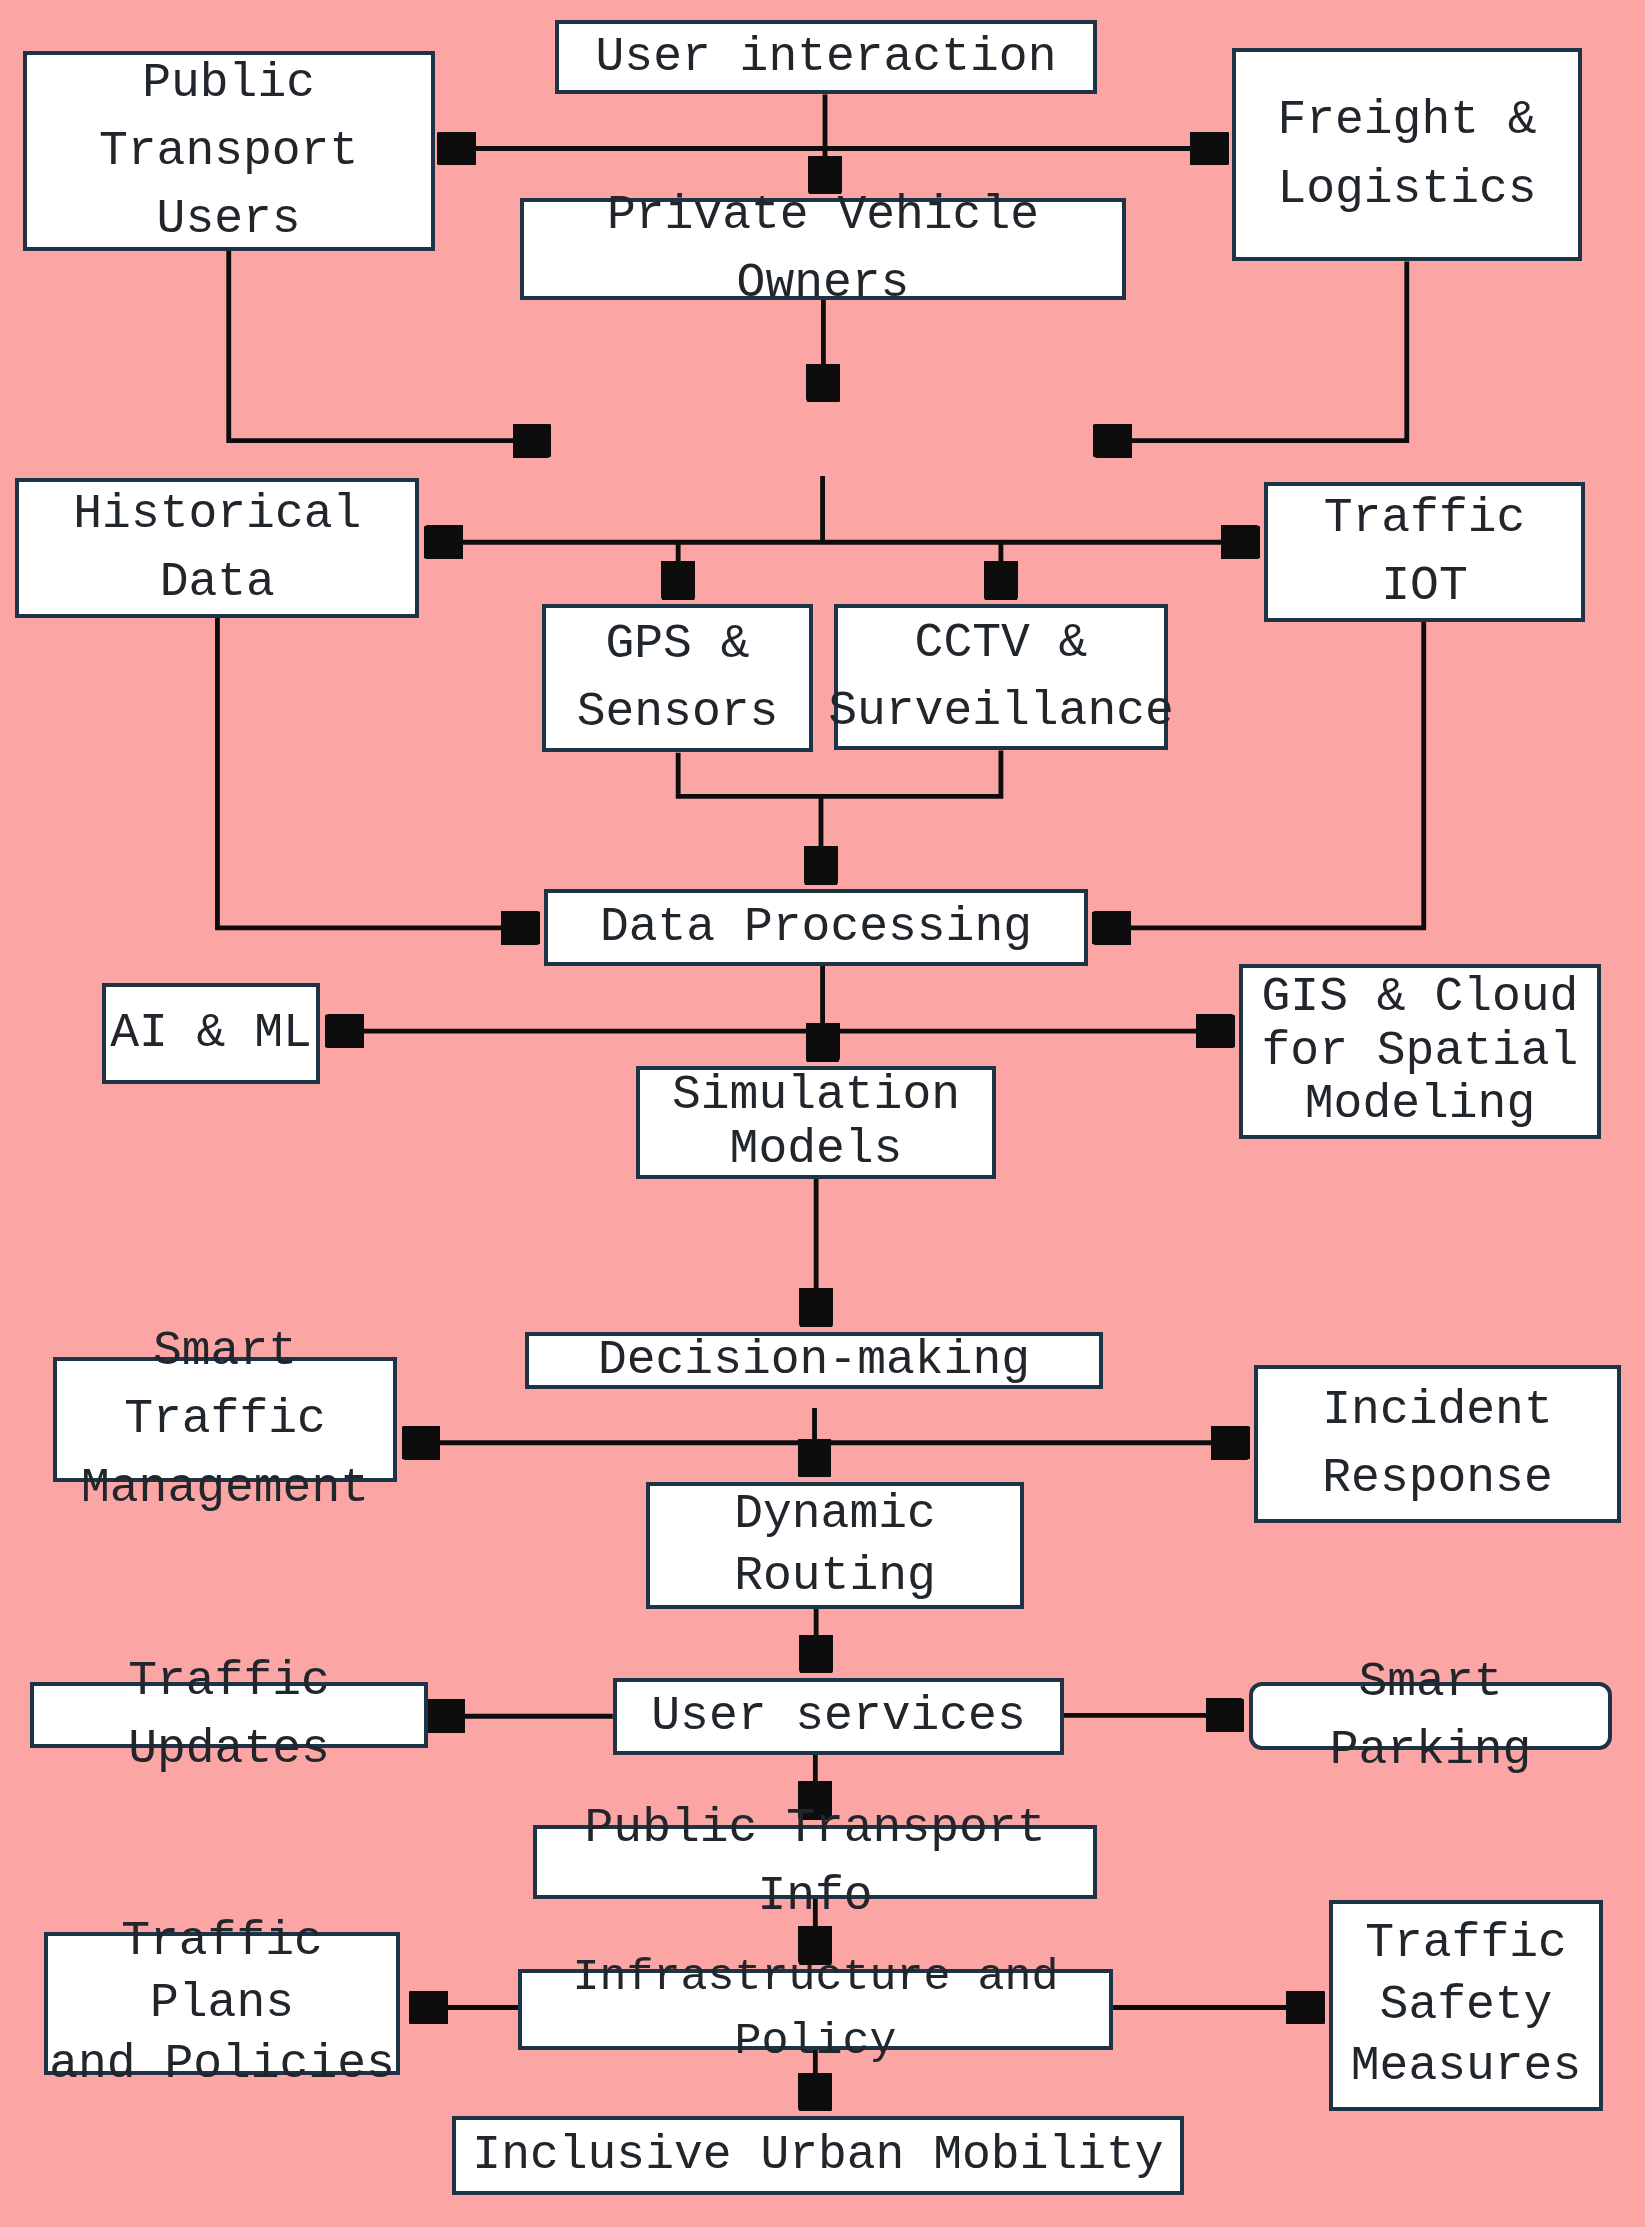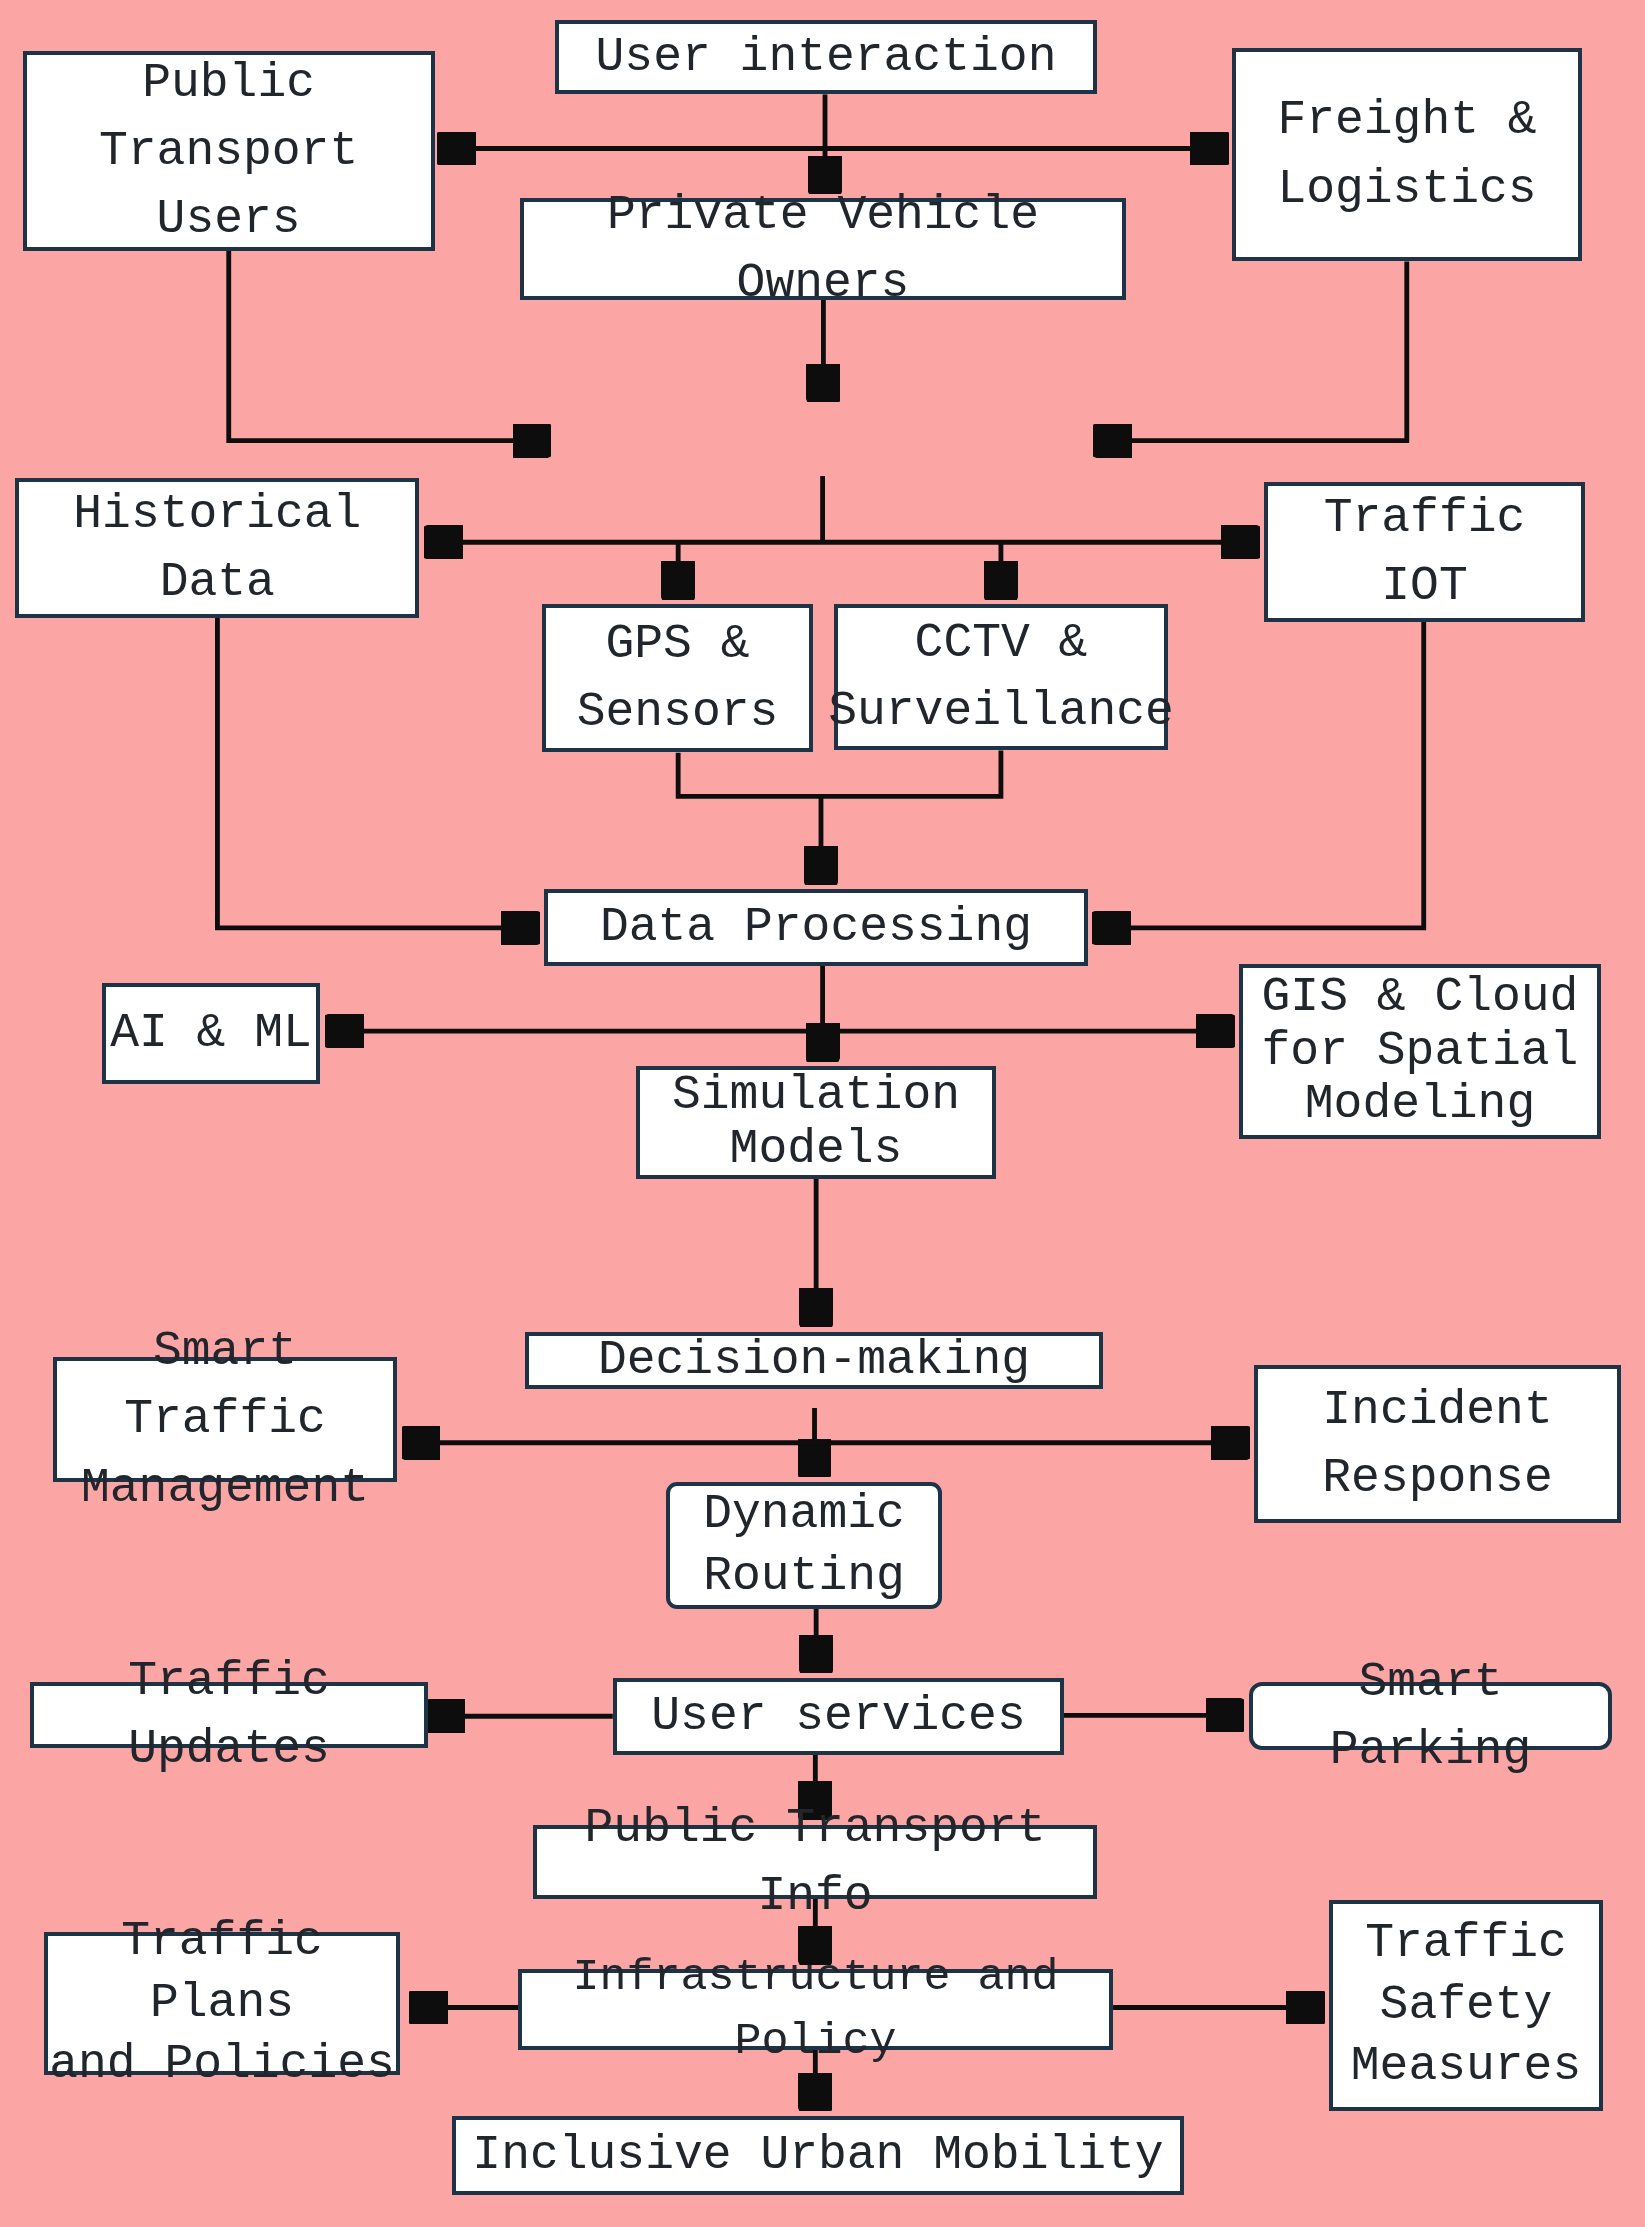--- a/index.html
+++ b/index.html
@@ -85,21 +85,21 @@
   <div class="node lh-tight" style="left:1239px;top:964px;width:362px;height:175px;">GIS &amp; Cloud
 for Spatial
 Modeling</div>
   <div class="node lh-tight" style="left:636px;top:1066px;width:360px;height:113px;">Simulation
 Models</div>
   <div class="node" style="left:525px;top:1332px;width:578px;height:57px;">Decision-making</div>
   <div class="node" style="left:53px;top:1357px;width:344px;height:125px;">Smart Traffic
 Management</div>
   <div class="node" style="left:1254px;top:1365px;width:367px;height:158px;text-align:center;">Incident
 Response</div>
-  <div class="node lh-mid" style="left:666px;top:1482px;width:276px;height:127px;border-radius:11px;">Dynamic
+  <div class="node lh-mid" style="left:646px;top:1482px;width:378px;height:127px;">Dynamic
 Routing</div>
   <div class="node" style="left:30px;top:1682px;width:398px;height:66px;">Traffic Updates</div>
   <div class="node" style="left:613px;top:1678px;width:451px;height:77px;">User services</div>
   <div class="node" style="left:1249px;top:1682px;width:363px;height:68px;border-radius:13px;">Smart Parking</div>
   <div class="node" style="left:533px;top:1825px;width:564px;height:74px;">Public Transport Info</div>
   <div class="node fs-sm" style="left:518px;top:1969px;width:595px;height:81px;">Infrastructure and Policy</div>
   <div class="node lh-mid" style="left:44px;top:1932px;width:356px;height:143px;">Traffic Plans
 and Policies</div>
   <div class="node lh-mid" style="left:1329px;top:1900px;width:274px;height:211px;">Traffic
 Safety

